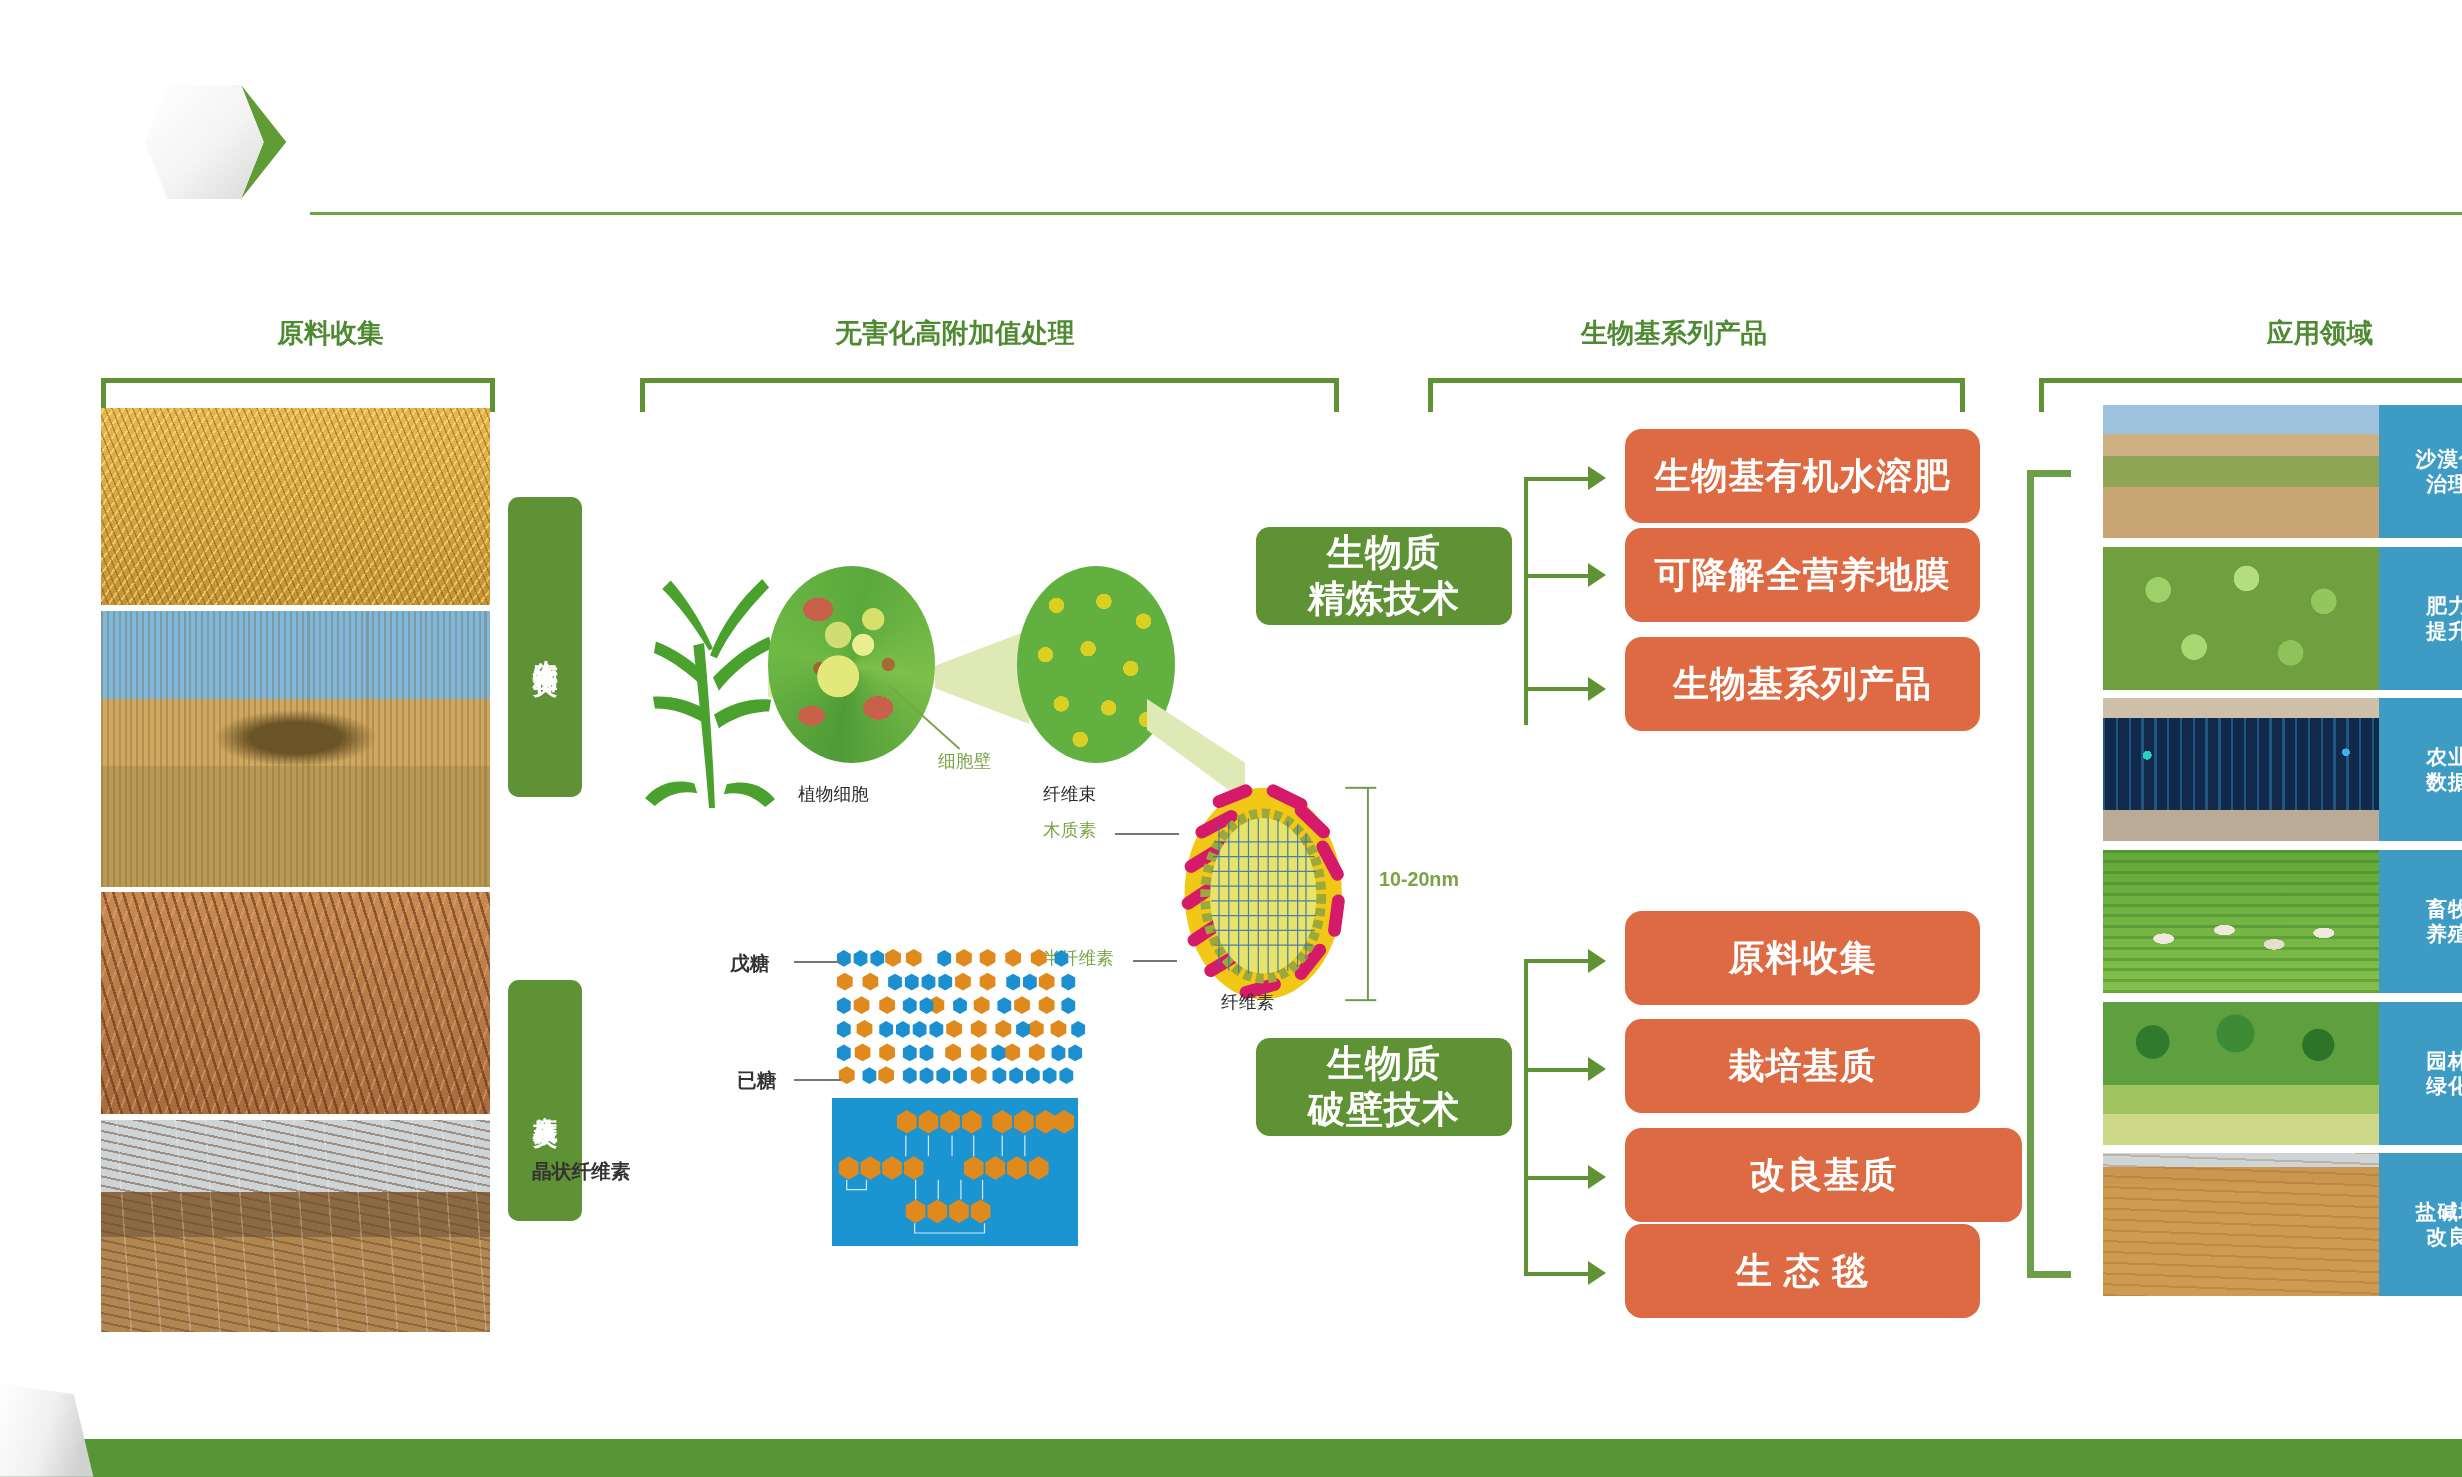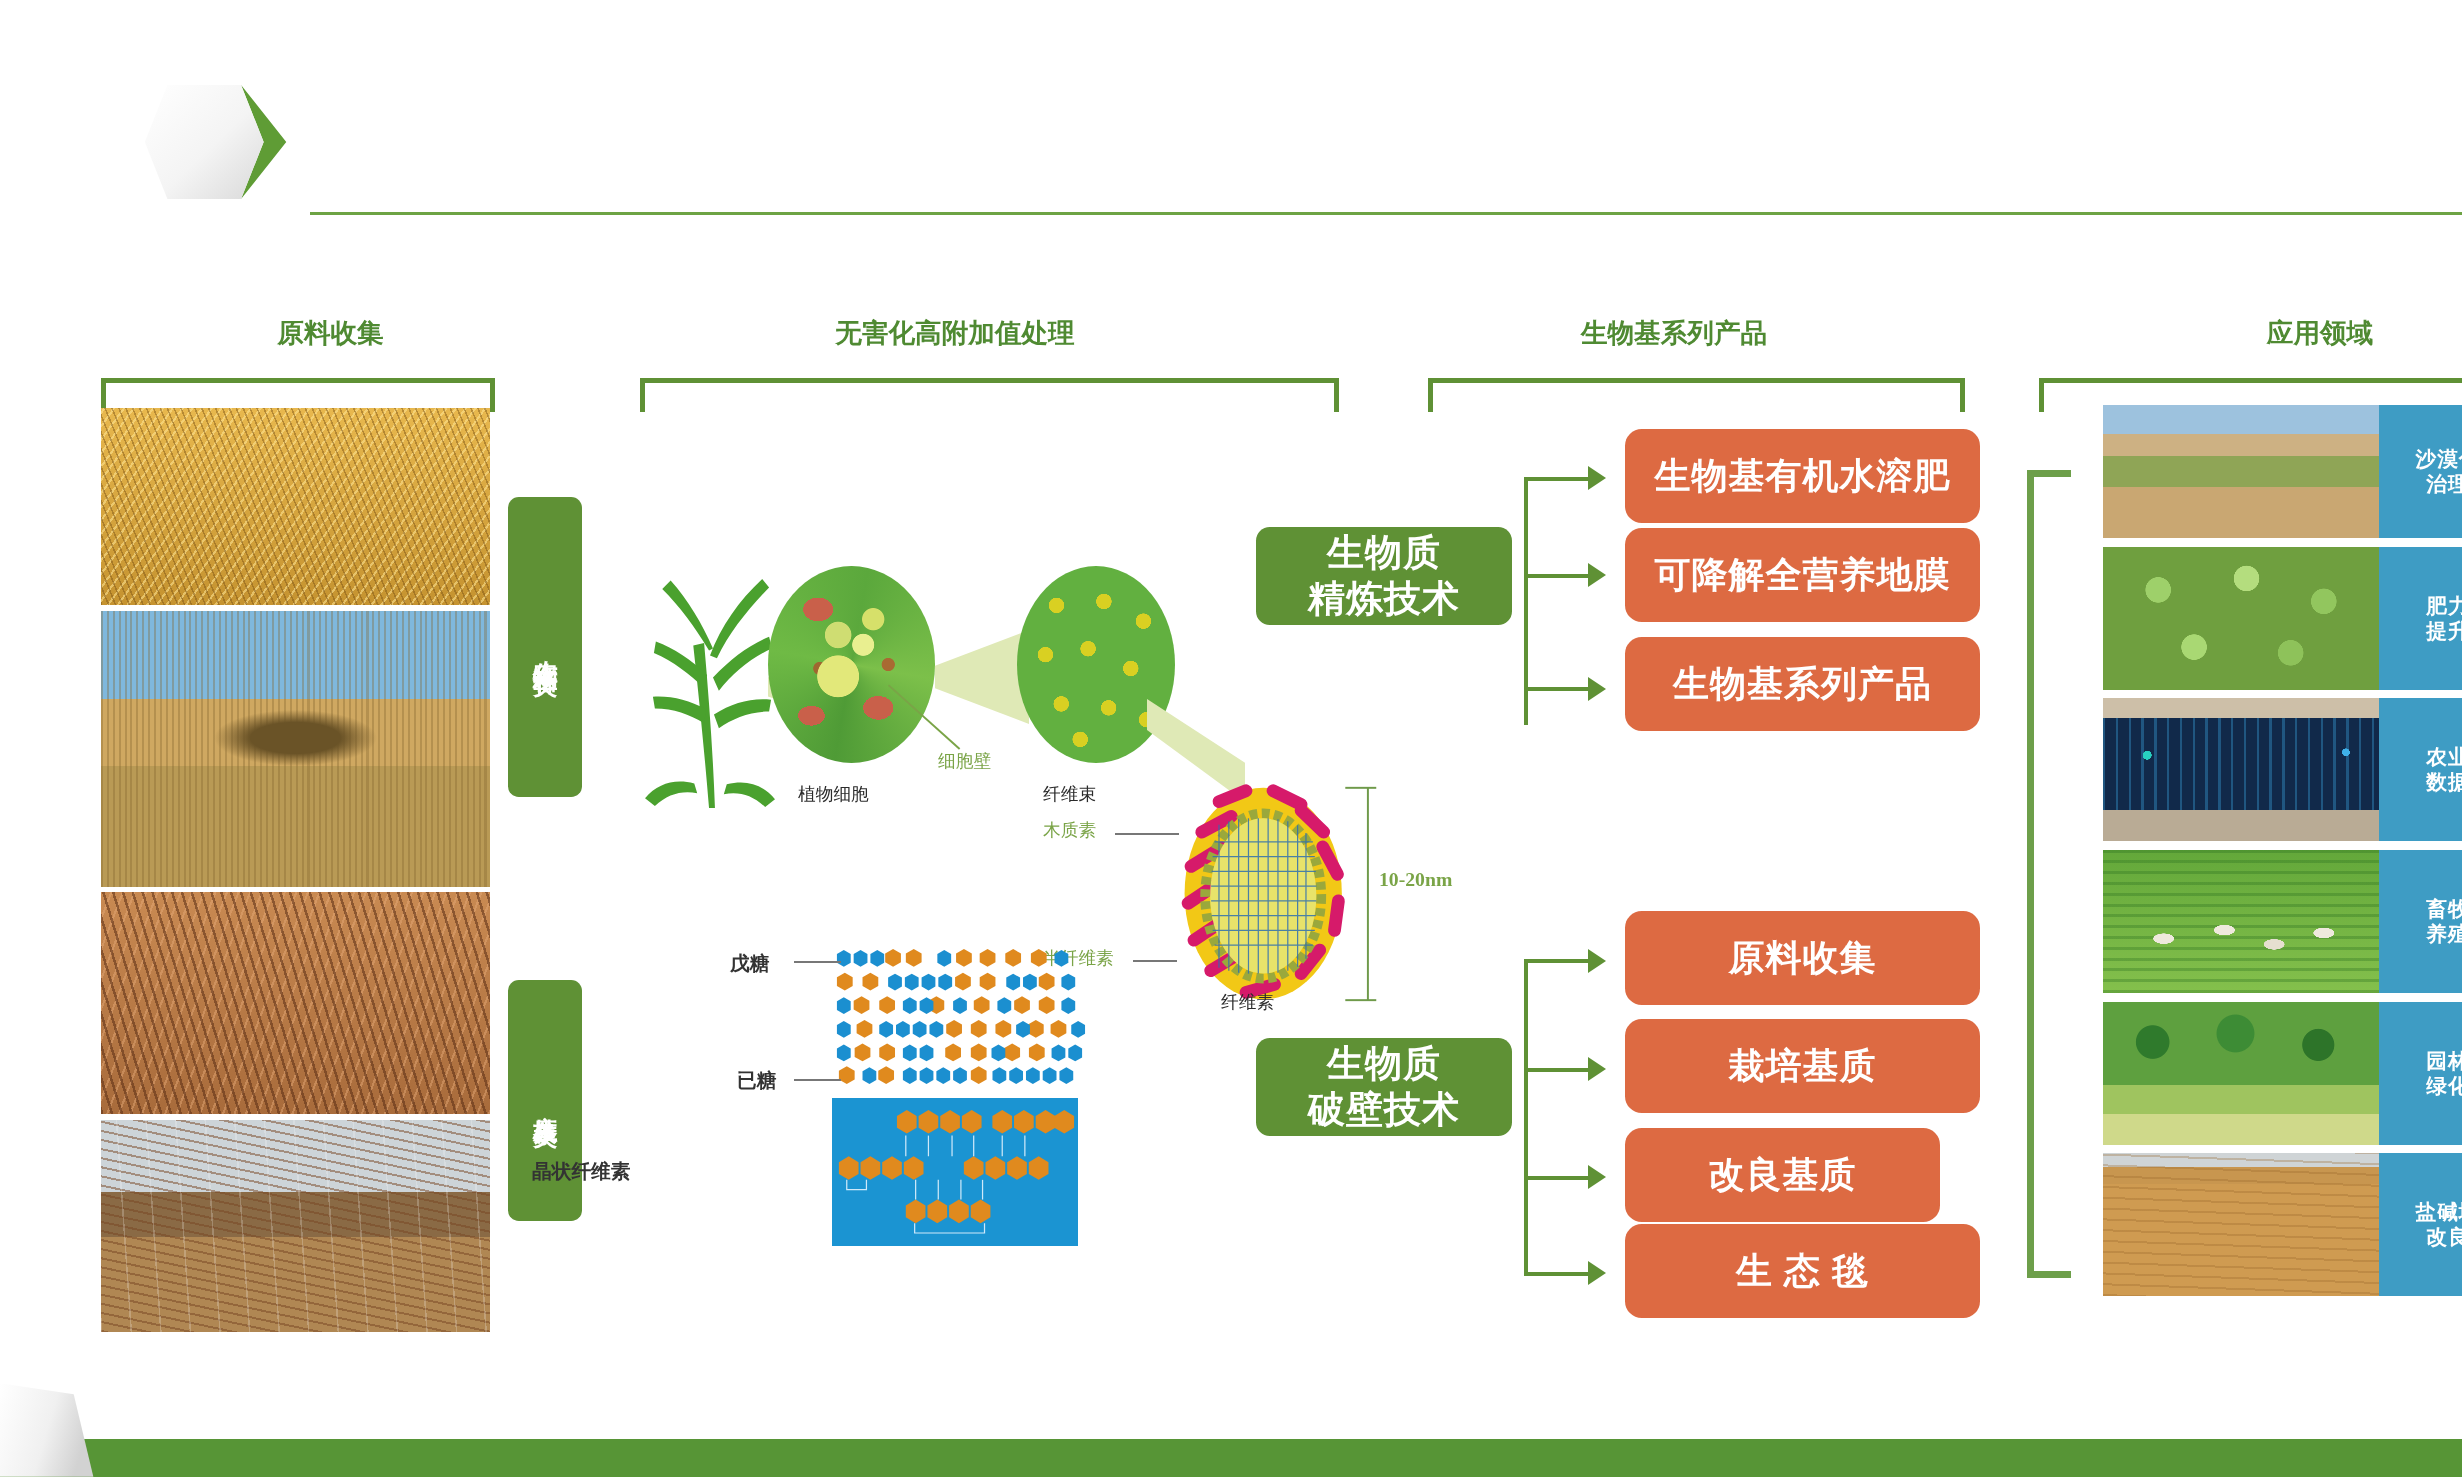--- a/index.html
+++ b/index.html
@@ -97,21 +97,21 @@
       radial-gradient(circle 10.8px at 80% 28%, #d9d022 0 70%, rgba(0,0,0,0) 73%),
       radial-gradient(circle 10.8px at 18% 45%, #d9d022 0 70%, rgba(0,0,0,0) 73%),
       radial-gradient(circle 10.8px at 45% 42%, #d9d022 0 70%, rgba(0,0,0,0) 73%),
       radial-gradient(circle 10.8px at 72% 52%, #d9d022 0 70%, rgba(0,0,0,0) 73%),
       radial-gradient(circle 10.8px at 28% 70%, #d9d022 0 70%, rgba(0,0,0,0) 73%),
       radial-gradient(circle 10.8px at 58% 72%, #d9d022 0 70%, rgba(0,0,0,0) 73%),
       radial-gradient(circle 10.8px at 82% 78%, #d9d022 0 70%, rgba(0,0,0,0) 73%),
       radial-gradient(circle 10.8px at 40% 88%, #d9d022 0 70%, rgba(0,0,0,0) 73%),
       #62b040;
   }
-  .diag-label { position: absolute; font-size: 17.7px; color: #2b2b2b; white-space: nowrap; font-family: Liberation Serif, serif; }
+  .diag-label { position: absolute; font-size: 17.7px; color: #2b2b2b; white-space: nowrap; }
   .diag-label.green { color: #7aa447; }
   .beam { position: absolute; background: #dfe9b6; }
   .fiber-cross { position: absolute; }
   .sugar-wrap { position: absolute; }
   .crys-box { position: absolute; background: #1b94d2; }
   .sugar-label { position: absolute; font-size: 19.7px; font-weight: bold; color: #333; white-space: nowrap; }
   .lead-line { position: absolute; background: #777; height: 1.5px; }
 
   
   .tech-box {
@@ -517,21 +517,21 @@
 <div class="arrow-head" style="left:1588px; top:949px;"></div>
 <div class="conn-h" style="left:1524px; top:1068px; width:64px;"></div>
 <div class="arrow-head" style="left:1588px; top:1057px;"></div>
 <div class="conn-h" style="left:1524px; top:1176px; width:64px;"></div>
 <div class="arrow-head" style="left:1588px; top:1165px;"></div>
 <div class="conn-h" style="left:1524px; top:1272px; width:64px;"></div>
 <div class="arrow-head" style="left:1588px; top:1261px;"></div>
 
 <div class="prod-box" style="left:1625px; top:911px; width:355px; height:94px;">原料收集</div>
 <div class="prod-box" style="left:1625px; top:1019px; width:355px; height:94px;">栽培基质</div>
-<div class="prod-box" style="left:1625px; top:1128px; width:315px; height:94px;">改良基质</div>
+<div class="prod-box" style="left:1625px; top:1128px; width:397px; height:94px;">改良基质</div>
 <div class="prod-box" style="left:1625px; top:1224px; width:355px; height:94px;">生 态 毯</div>
 
 <div style="position:absolute; left:2027px; top:470px; width:44px; height:808px;
             border-left:7.9px solid #6d9f4a; border-top:7.9px solid #6d9f4a; border-bottom:7.9px solid #6d9f4a;"></div>
 
 <div class="app-photo ap-desert" style="left:2103px; top:405px; width:276px; height:133px;"></div>
 <div class="app-label" style="left:2379px; top:405px; width:138px; height:133px;">
   <span>沙漠化</span>
   <span>治理</span>
 </div>

